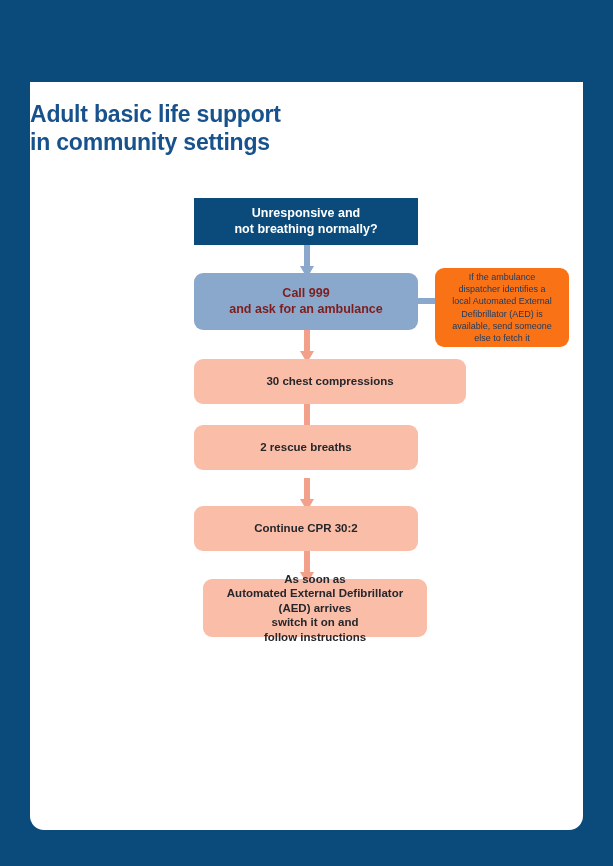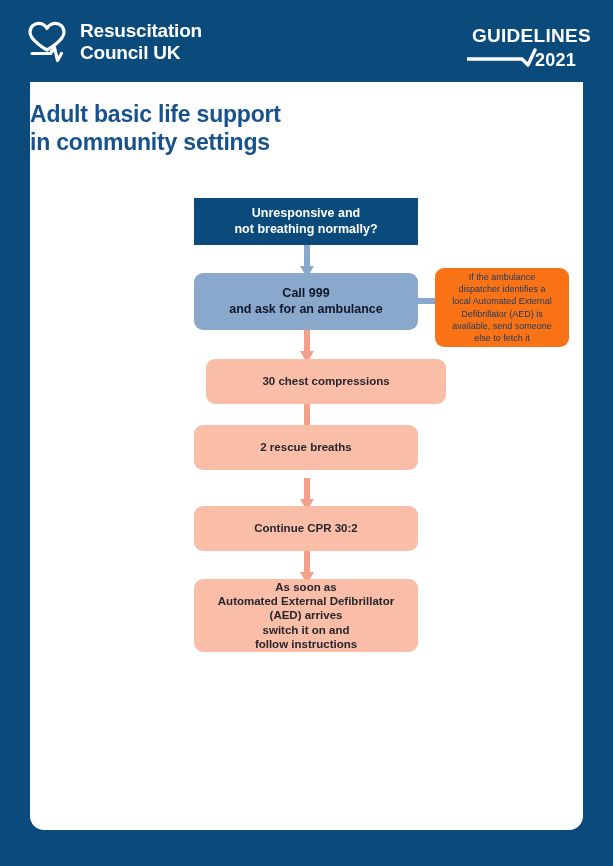--- a/index.html
+++ b/index.html
@@ -114,21 +114,21 @@
   }
   .node-navy {
     background: #0a4b7c;
     color: #ffffff;
     font-size: 12.5px;
     font-weight: bold;
     white-space: pre-line;
   }
   .node-blue {
     background: #8aa8cc;
-    color: #0f172a;
+    color: #7f1d1d;
     font-size: 12.5px;
     font-weight: bold;
     border-radius: 9px;
     white-space: pre-line;
   }
   .node-salmon {
     background: #f9bda8;
     color: #26262b;
     font-size: 11.5px;
     font-weight: bold;
@@ -149,42 +149,20 @@
   .arrow {
     position: absolute;
   }
   .arrow svg { display: block; }
 </style>
 </head>
 <body>
 
 <div class="page">
 
-  <div class="header">
-
-    <div class="brand">
-      <span class="brand-mark">
-        <svg viewBox="0 0 46 44" width="46" height="44" aria-hidden="true">
-          <path d="M23 30 C23 30 6 20.5 6 12.2 C6 6.8 10.2 3.4 14.6 3.4 C18.1 3.4 21.2 5.4 23 8.3 C24.8 5.4 27.9 3.4 31.4 3.4 C35.8 3.4 40 6.8 40 12.2 C40 20.5 23 30 23 30 Z" fill="none" stroke="#ffffff" stroke-width="3.2" stroke-linejoin="round"></path>
-          <path d="M8 33.5 H26.5 L30.5 27.5 L33.5 40.5 L37.5 33.5" fill="none" stroke="#ffffff" stroke-width="3.2" stroke-linecap="round" stroke-linejoin="round"></path>
-        </svg>
-      </span>
-      <span class="brand-text">Resuscitation
-Council UK</span>
-    </div>
-
-    <div class="guidelines">
-      <div class="guidelines-word">GUIDELINES</div>
-      <svg class="guidelines-rule" viewBox="0 0 126 20" aria-hidden="true">
-        <path d="M2 11 H57" stroke="#ffffff" stroke-width="3.4" stroke-linecap="butt"></path>
-        <path d="M57 11 L63 17 L70 2" stroke="#ffffff" stroke-width="3.4" fill="none" stroke-linecap="round" stroke-linejoin="round"></path>
-        <text x="70" y="18" fill="#ffffff" font-family="Liberation Sans, sans-serif" font-size="18" font-weight="bold" letter-spacing="0.2">2021</text>
-      </svg>
-    </div>
-  </div>
 
   <div class="sheet">
 
     <div class="title">Adult basic life support
 in community settings</div>
 
     <div class="flow">
 
       <div class="node node-navy" style="left:164px; top:116px; width:224px; height:47px;">Unresponsive and
 not breathing normally?</div>
@@ -213,21 +191,21 @@
 available, send someone
 else to fetch it</div>
 
       <div class="arrow" style="left:270px; top:248px;">
         <svg width="14" height="34" viewBox="0 0 14 34" aria-hidden="true">
           <rect x="4" y="0" width="6" height="22" fill="#f2a089"></rect>
           <path d="M0 21 H14 L7 33 Z" fill="#f2a089"></path>
         </svg>
       </div>
 
-      <div class="node node-salmon" style="left:176px; top:277px; width:240px; height:45px;">30 chest compressions</div>
+      <div class="node node-salmon" style="left:164px; top:277px; width:272px; height:45px;">30 chest compressions</div>
 
       <div class="arrow" style="left:270px; top:322px;">
         <svg width="14" height="34" viewBox="0 0 14 34" aria-hidden="true">
           <rect x="4" y="0" width="6" height="22" fill="#f2a089"></rect>
           <path d="M0 21 H14 L7 33 Z" fill="#f2a089"></path>
         </svg>
       </div>
 
       <div class="node node-salmon" style="left:164px; top:343px; width:224px; height:45px;">2 rescue breaths</div>
 
@@ -240,21 +218,21 @@
 
       <div class="node node-salmon" style="left:164px; top:424px; width:224px; height:45px;">Continue CPR 30:2</div>
 
       <div class="arrow" style="left:270px; top:469px;">
         <svg width="14" height="34" viewBox="0 0 14 34" aria-hidden="true">
           <rect x="4" y="0" width="6" height="22" fill="#f2a089"></rect>
           <path d="M0 21 H14 L7 33 Z" fill="#f2a089"></path>
         </svg>
       </div>
 
-      <div class="node node-salmon" style="left:164px; top:497px; width:224px; height:73px;">As soon as
+      <div class="node node-salmon" style="left:173px; top:497px; width:224px; height:58px;">As soon as
 Automated External Defibrillator
 (AED) arrives
 switch it on and
 follow instructions</div>
 
     </div>
   </div>
 </div>
 
 </body></html>

